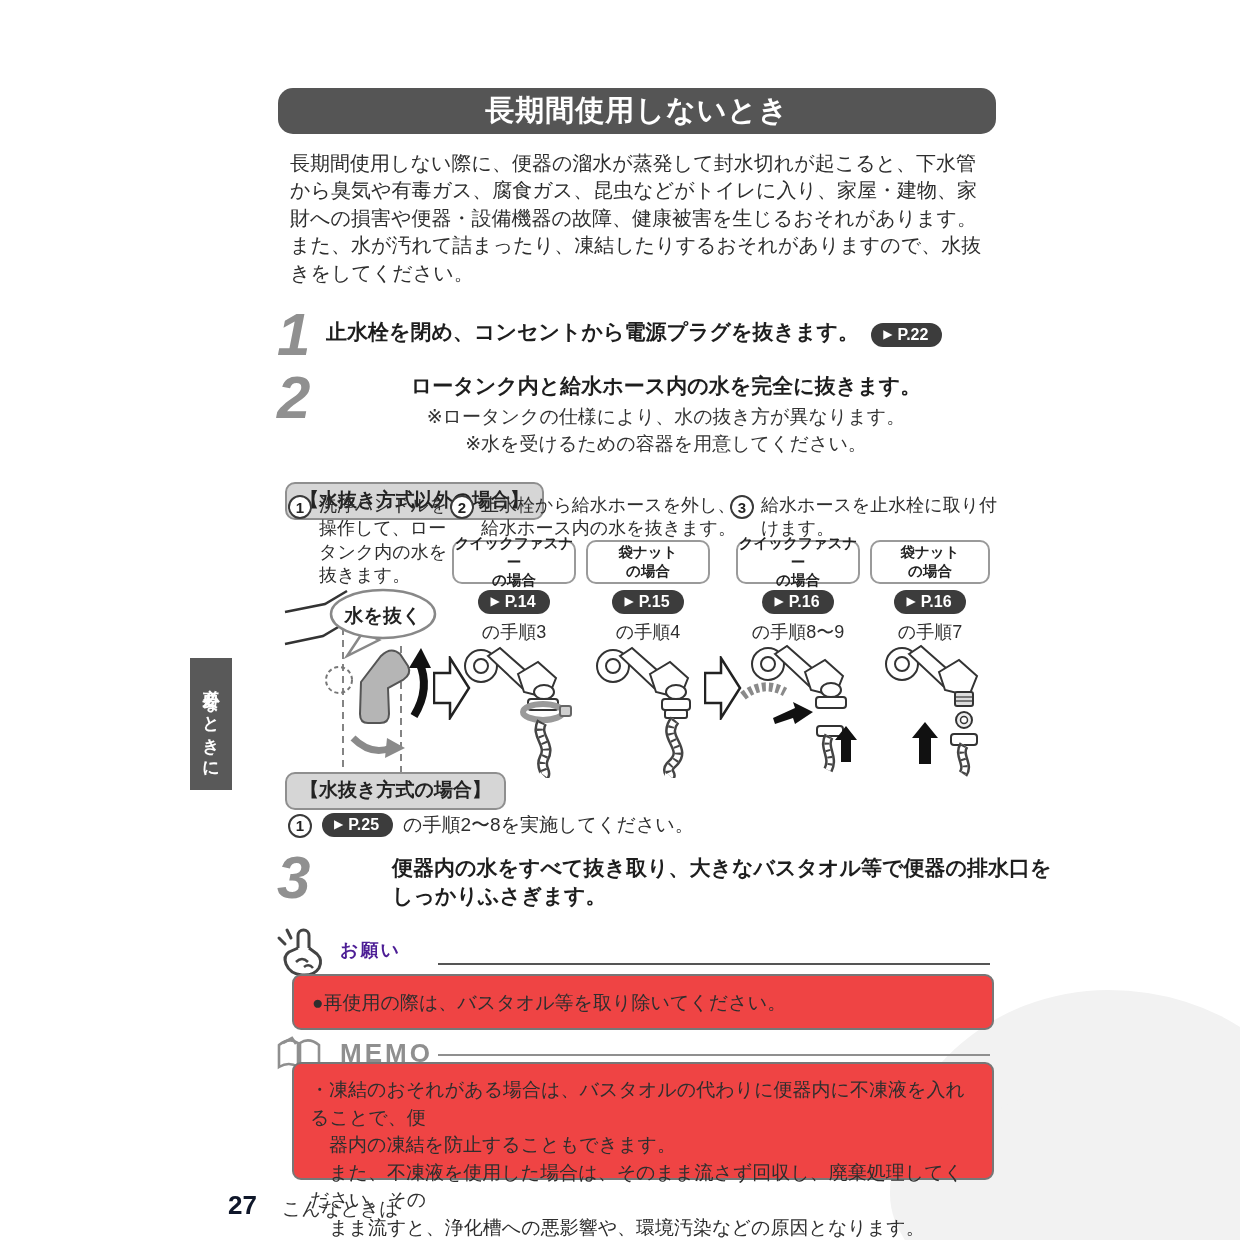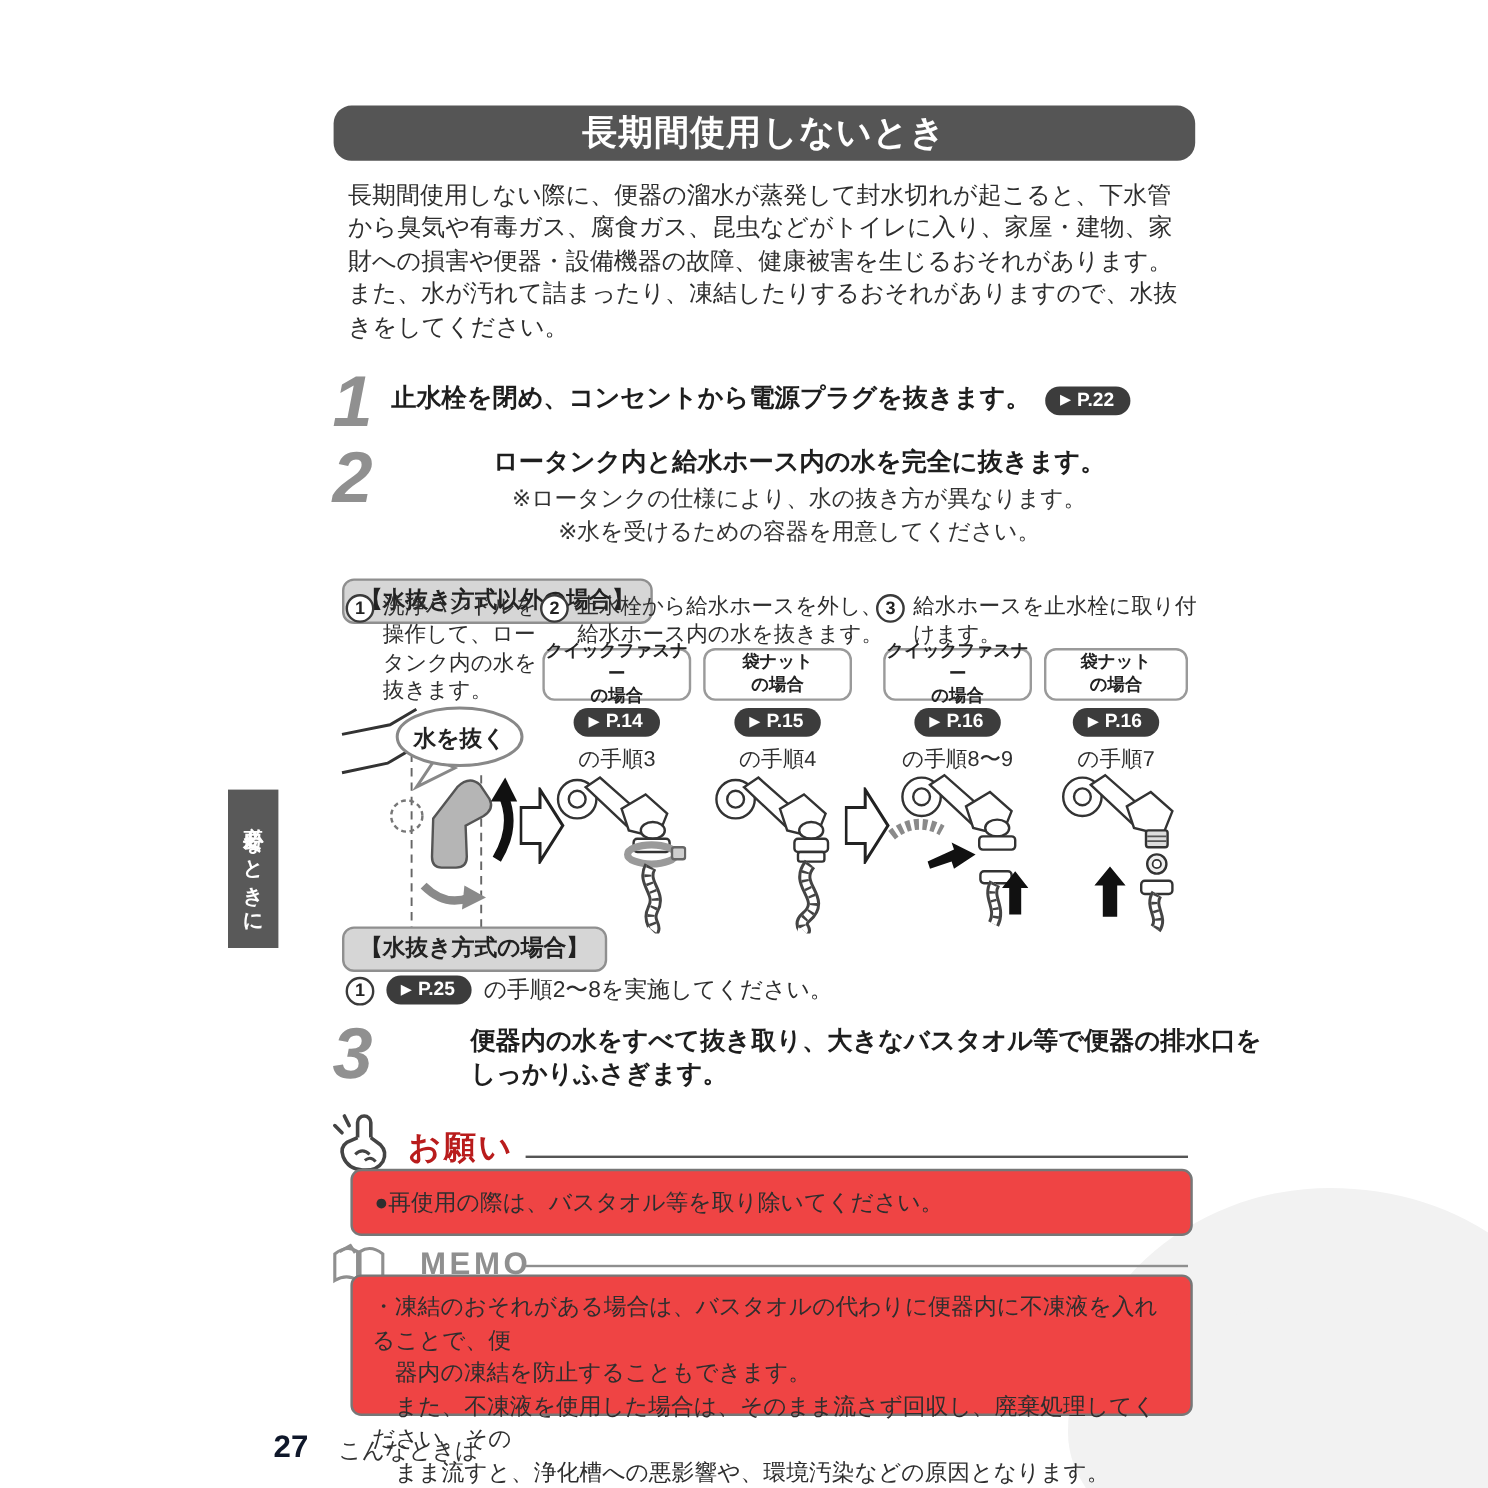--- a/index.html
+++ b/index.html
@@ -42,21 +42,21 @@
           font-size:15px; font-weight:bold; color:#222; display:flex; align-items:center;
           justify-content:center; background:#fff; margin-top:1px; }
   .substep-text { font-size:18px; line-height:1.3; color:#2e2e2e; }
 
   .opt-box { border:2px solid #9a9a9a; border-radius:10px; background:#fff; text-align:center;
              font-size:14.5px; font-weight:bold; line-height:1.3; color:#222;
              display:flex; align-items:center; justify-content:center; white-space:pre-line; }
   .center-col { display:flex; flex-direction:column; align-items:center; gap:6px; }
   .tejun { font-size:18px; color:#2e2e2e; }
 
-  .onegai-title { font-size:27px; font-weight:bold; color:#b91c1c; letter-spacing:2px; }
+  .onegai-title { font-size:18px; font-weight:bold; color:#4c1d95; letter-spacing:2px; }
   .memo-title { font-size:26px; font-weight:bold; color:#8f8f8f; letter-spacing:3px; }
   .hrule { background:#555; height:2px; }
   .note-box { border:2px solid #777; border-radius:9px; background:#ef4444; }
   .note-box .txt { font-size:19px; line-height:1.45; color:#2e2e2e; padding:14px 18px; white-space:pre-line; }
 
   .footer-num { font-size:26px; font-weight:bold; color:#0f172a; }
   .footer-sec { font-size:19px; color:#333; }
 
   svg { display:block; }
   .ln { stroke:#333; stroke-width:2; fill:#fff; }
@@ -277,21 +277,21 @@
     <div class="txt" style="padding:13px 18px;">●再使用の際は、バスタオル等を取り除いてください。</div>
   </div>
 
   <div class="z" style="left:276px; top:1036px;">
     <svg width="46" height="36" viewBox="0 0 46 36">
       <path d="M3,9 Q13,1 22,7 L22,31 Q13,25 3,31 Z" fill="#fff" stroke="#8f8f8f" stroke-width="2.6"></path>
       <path d="M43,9 Q33,1 24,7 L24,31 Q33,25 43,31 Z" fill="#fff" stroke="#8f8f8f" stroke-width="2.6"></path>
       <path d="M7,7 L16,2 L20,8" fill="none" stroke="#8f8f8f" stroke-width="2.6"></path>
     </svg>
   </div>
-  <div class="z memo-title" style="left:350px; top:1038px;">MEMO</div>
+  <div class="z memo-title" style="left:340px; top:1038px;">MEMO</div>
   <div class="z hrule" style="left:438px; top:1054px; width:552px; background:#8f8f8f;"></div>
   <div class="z note-box" style="left:292px; top:1062px; width:702px; height:118px;">
     <div class="txt" style="padding:12px 16px;">・凍結のおそれがある場合は、バスタオルの代わりに便器内に不凍液を入れることで、便
 　器内の凍結を防止することもできます。
 　また、不凍液を使用した場合は、そのまま流さず回収し、廃棄処理してください。その
 　まま流すと、浄化槽への悪影響や、環境汚染などの原因となります。</div>
   </div>
 
   <div class="z footer-num" style="left:228px; top:1190px;">27</div>
   <div class="z footer-sec" style="left:282px; top:1196px;">こんなときは</div>

